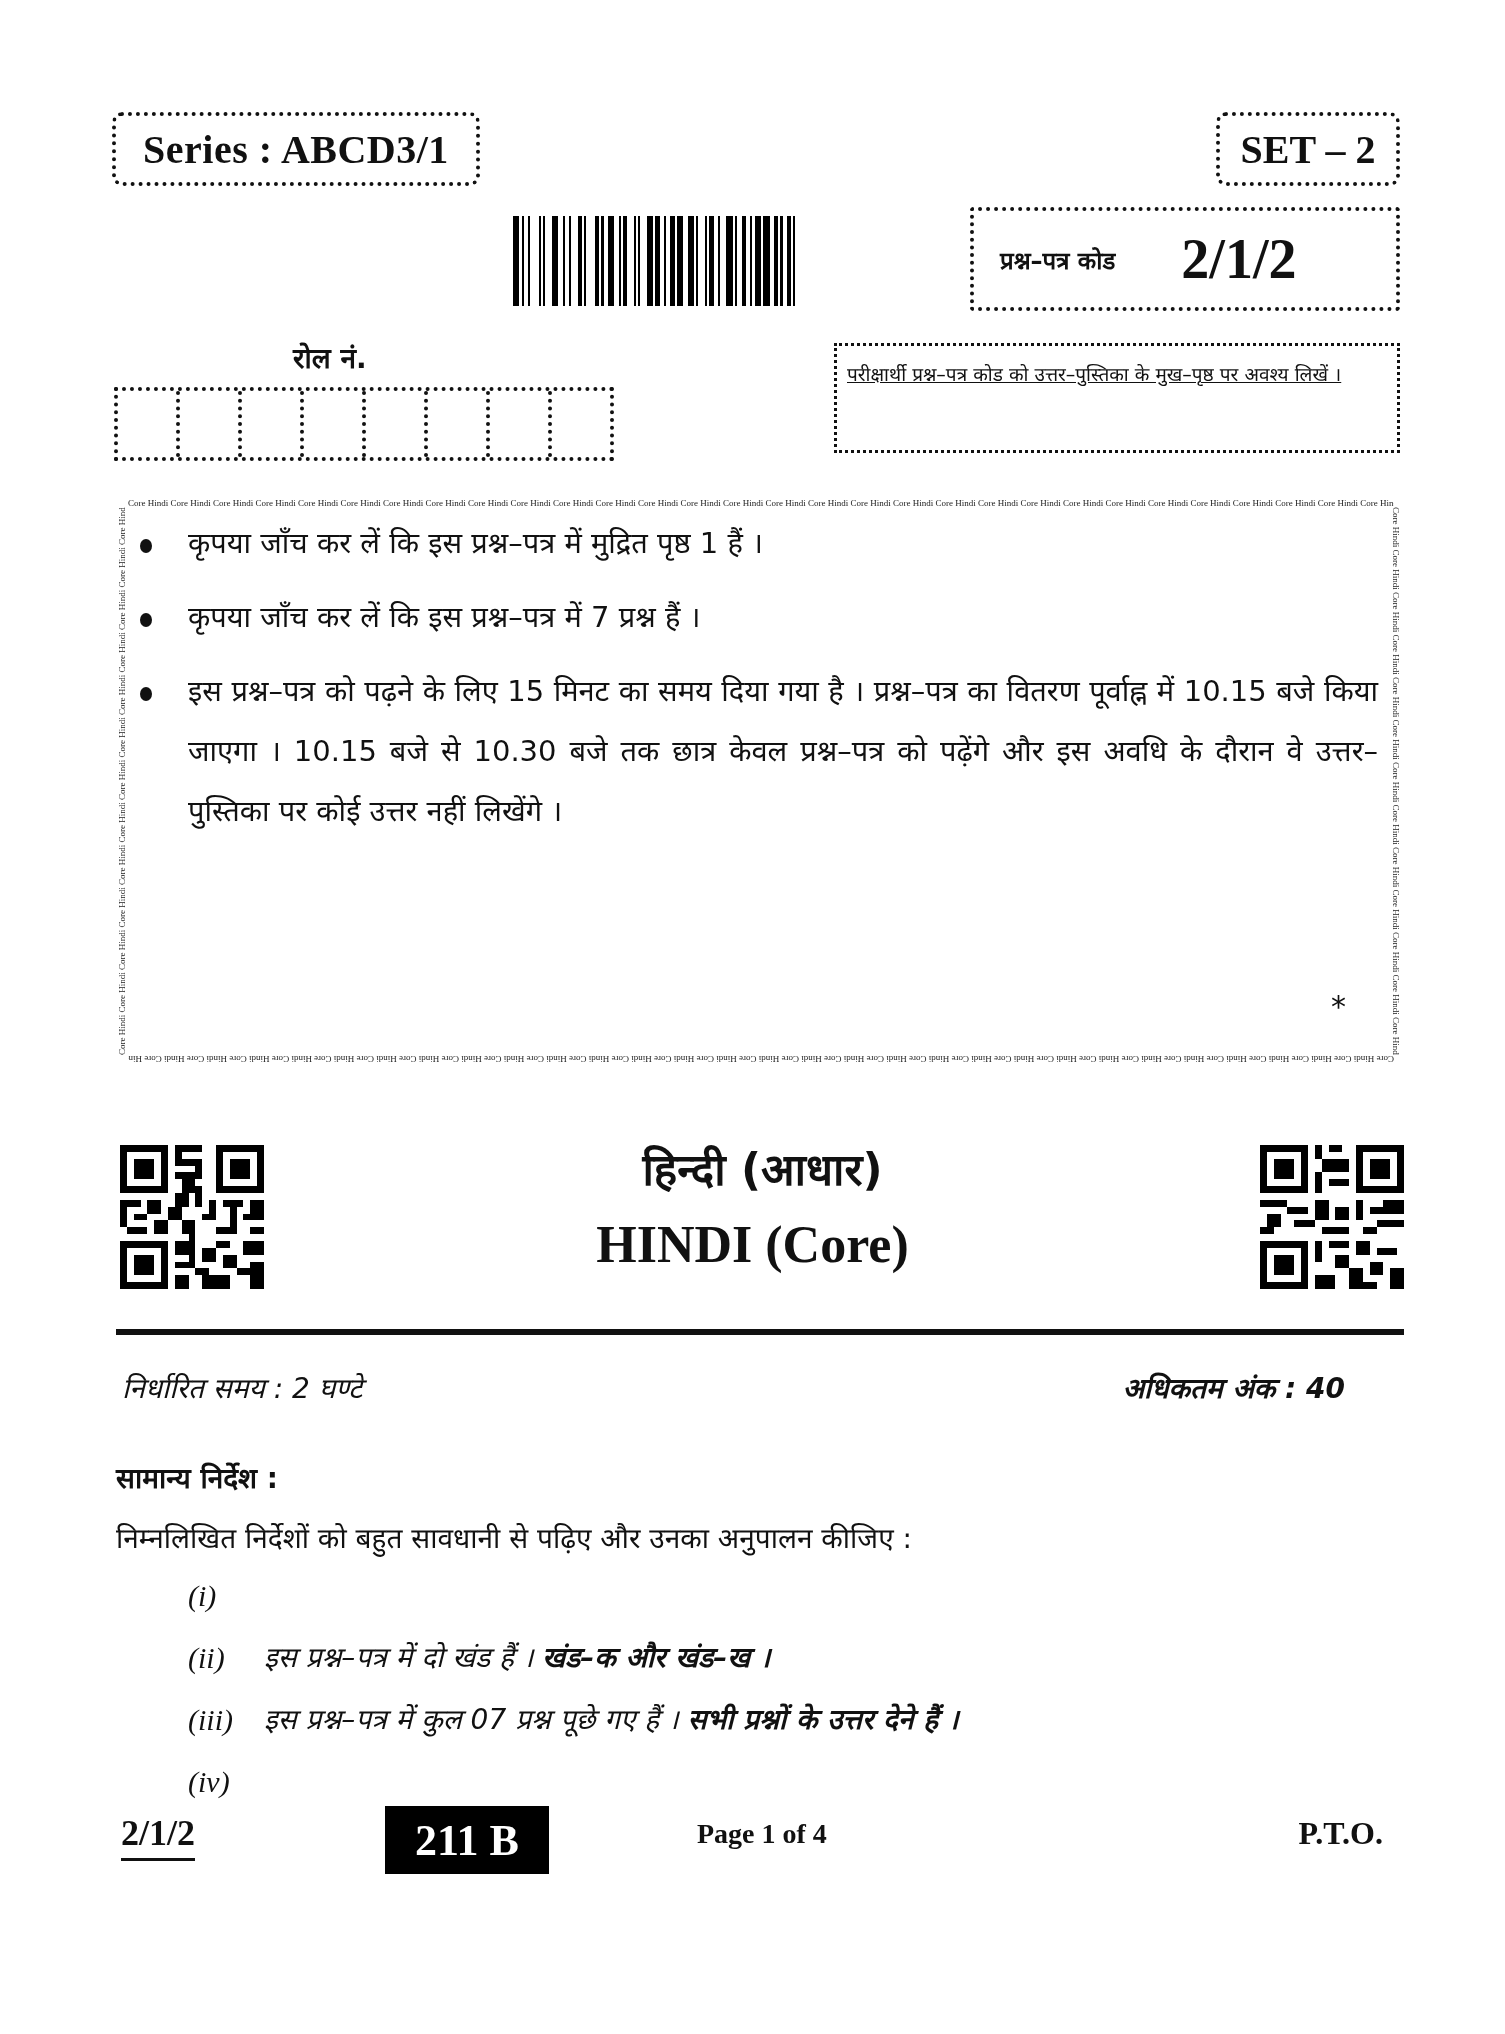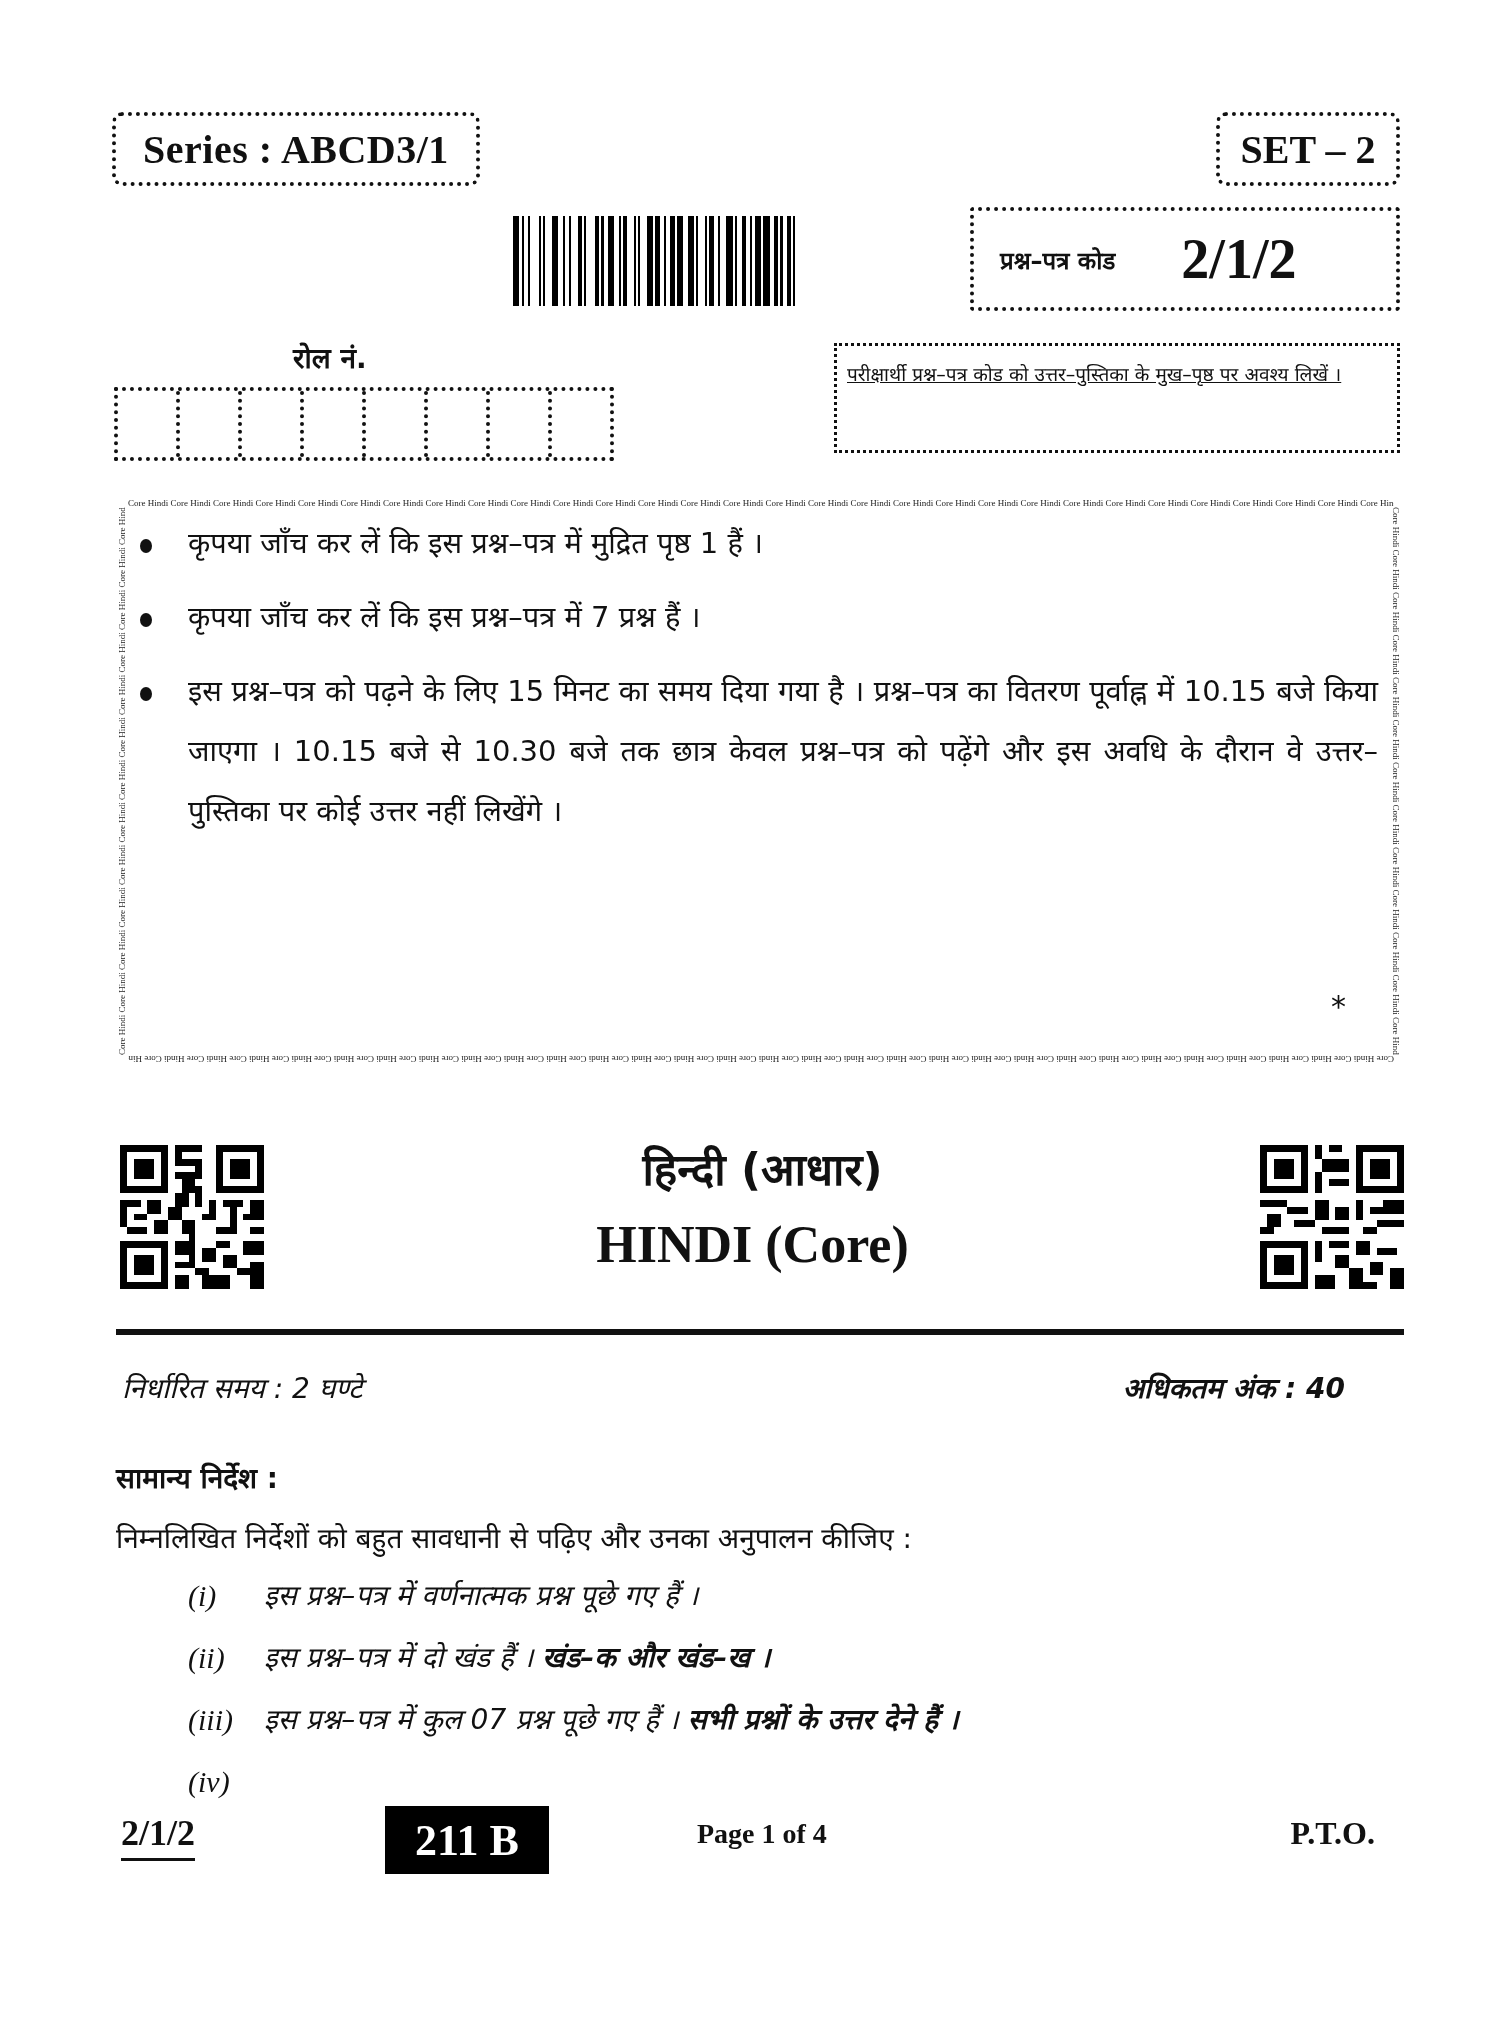--- a/index.html
+++ b/index.html
@@ -63,21 +63,21 @@
   #gi-lead { left: 116px; top: 1518px; font-family: "DejaVu Sans", sans-serif; font-size: 28px; }
   .gi-list { position: absolute; left: 188px; top: 1578px; }
   .gi-item { display: flex; font-family: "DejaVu Sans", sans-serif; font-style: italic; font-size: 28px; line-height: 36px; height: 62px; }
   .gi-item .num { width: 76px; font-family: "Liberation Serif", serif; font-size: 30px; }
   .gi-item .em { font-weight: bold; }
 
   
   #footer-code { left: 121px; top: 1812px; font-family: "Liberation Serif", serif; font-weight: bold; font-size: 36px; padding-bottom: 4px; border-bottom: 3px solid #111; }
   #footer-badge { left: 385px; top: 1806px; width: 164px; height: 68px; background: #000; color: #fff; display: flex; align-items: center; justify-content: center; font-family: "Liberation Serif", serif; font-weight: bold; font-size: 44px; }
   #footer-page { left: 697px; top: 1818px; font-family: "Liberation Serif", serif; font-weight: bold; font-size: 28px; }
-  #footer-pto { right: 130px; top: 1815px; font-family: "Liberation Serif", serif; font-weight: bold; font-size: 32px; }
+  #footer-pto { right: 122px; top: 1815px; font-family: "Liberation Serif", serif; font-weight: bold; font-size: 32px; }
 </style>
 </head>
 <body>
 
 <div id="series-box" class="abs dotbox">
   <span>Series : ABCD3/1</span>
 </div>
 <div id="set-box" class="abs dotbox">
   <span>SET – 2</span>
 </div>
@@ -300,21 +300,20 @@
 
 <div id="time-allowed" class="abs">निर्धारित समय : 2 घण्टे</div>
 <div id="max-marks" class="abs">अधिकतम अंक : 40</div>
 
 <div id="gi-title" class="abs">सामान्य निर्देश :</div>
 <div id="gi-lead" class="abs">निम्नलिखित निर्देशों को बहुत सावधानी से पढ़िए और उनका अनुपालन कीजिए :</div>
 
 <div class="gi-list">
   <div class="gi-item">
     <span class="num">(i)</span>
-    <span><span>इस प्रश्न–पत्र में वर्णनात्मक प्रश्न पूछे गए हैं ।</span><span class="em"></span></span>
   </div>
   <div class="gi-item">
     <span class="num">(ii)</span>
     <span><span>इस प्रश्न–पत्र में दो खंड हैं । </span><span class="em">खंड–क और खंड–ख ।</span></span>
   </div>
   <div class="gi-item">
     <span class="num">(iii)</span>
     <span><span>इस प्रश्न–पत्र में कुल 07 प्रश्न पूछे गए हैं । </span><span class="em">सभी प्रश्नों के उत्तर देने हैं ।</span></span>
   </div>
   <div class="gi-item">

